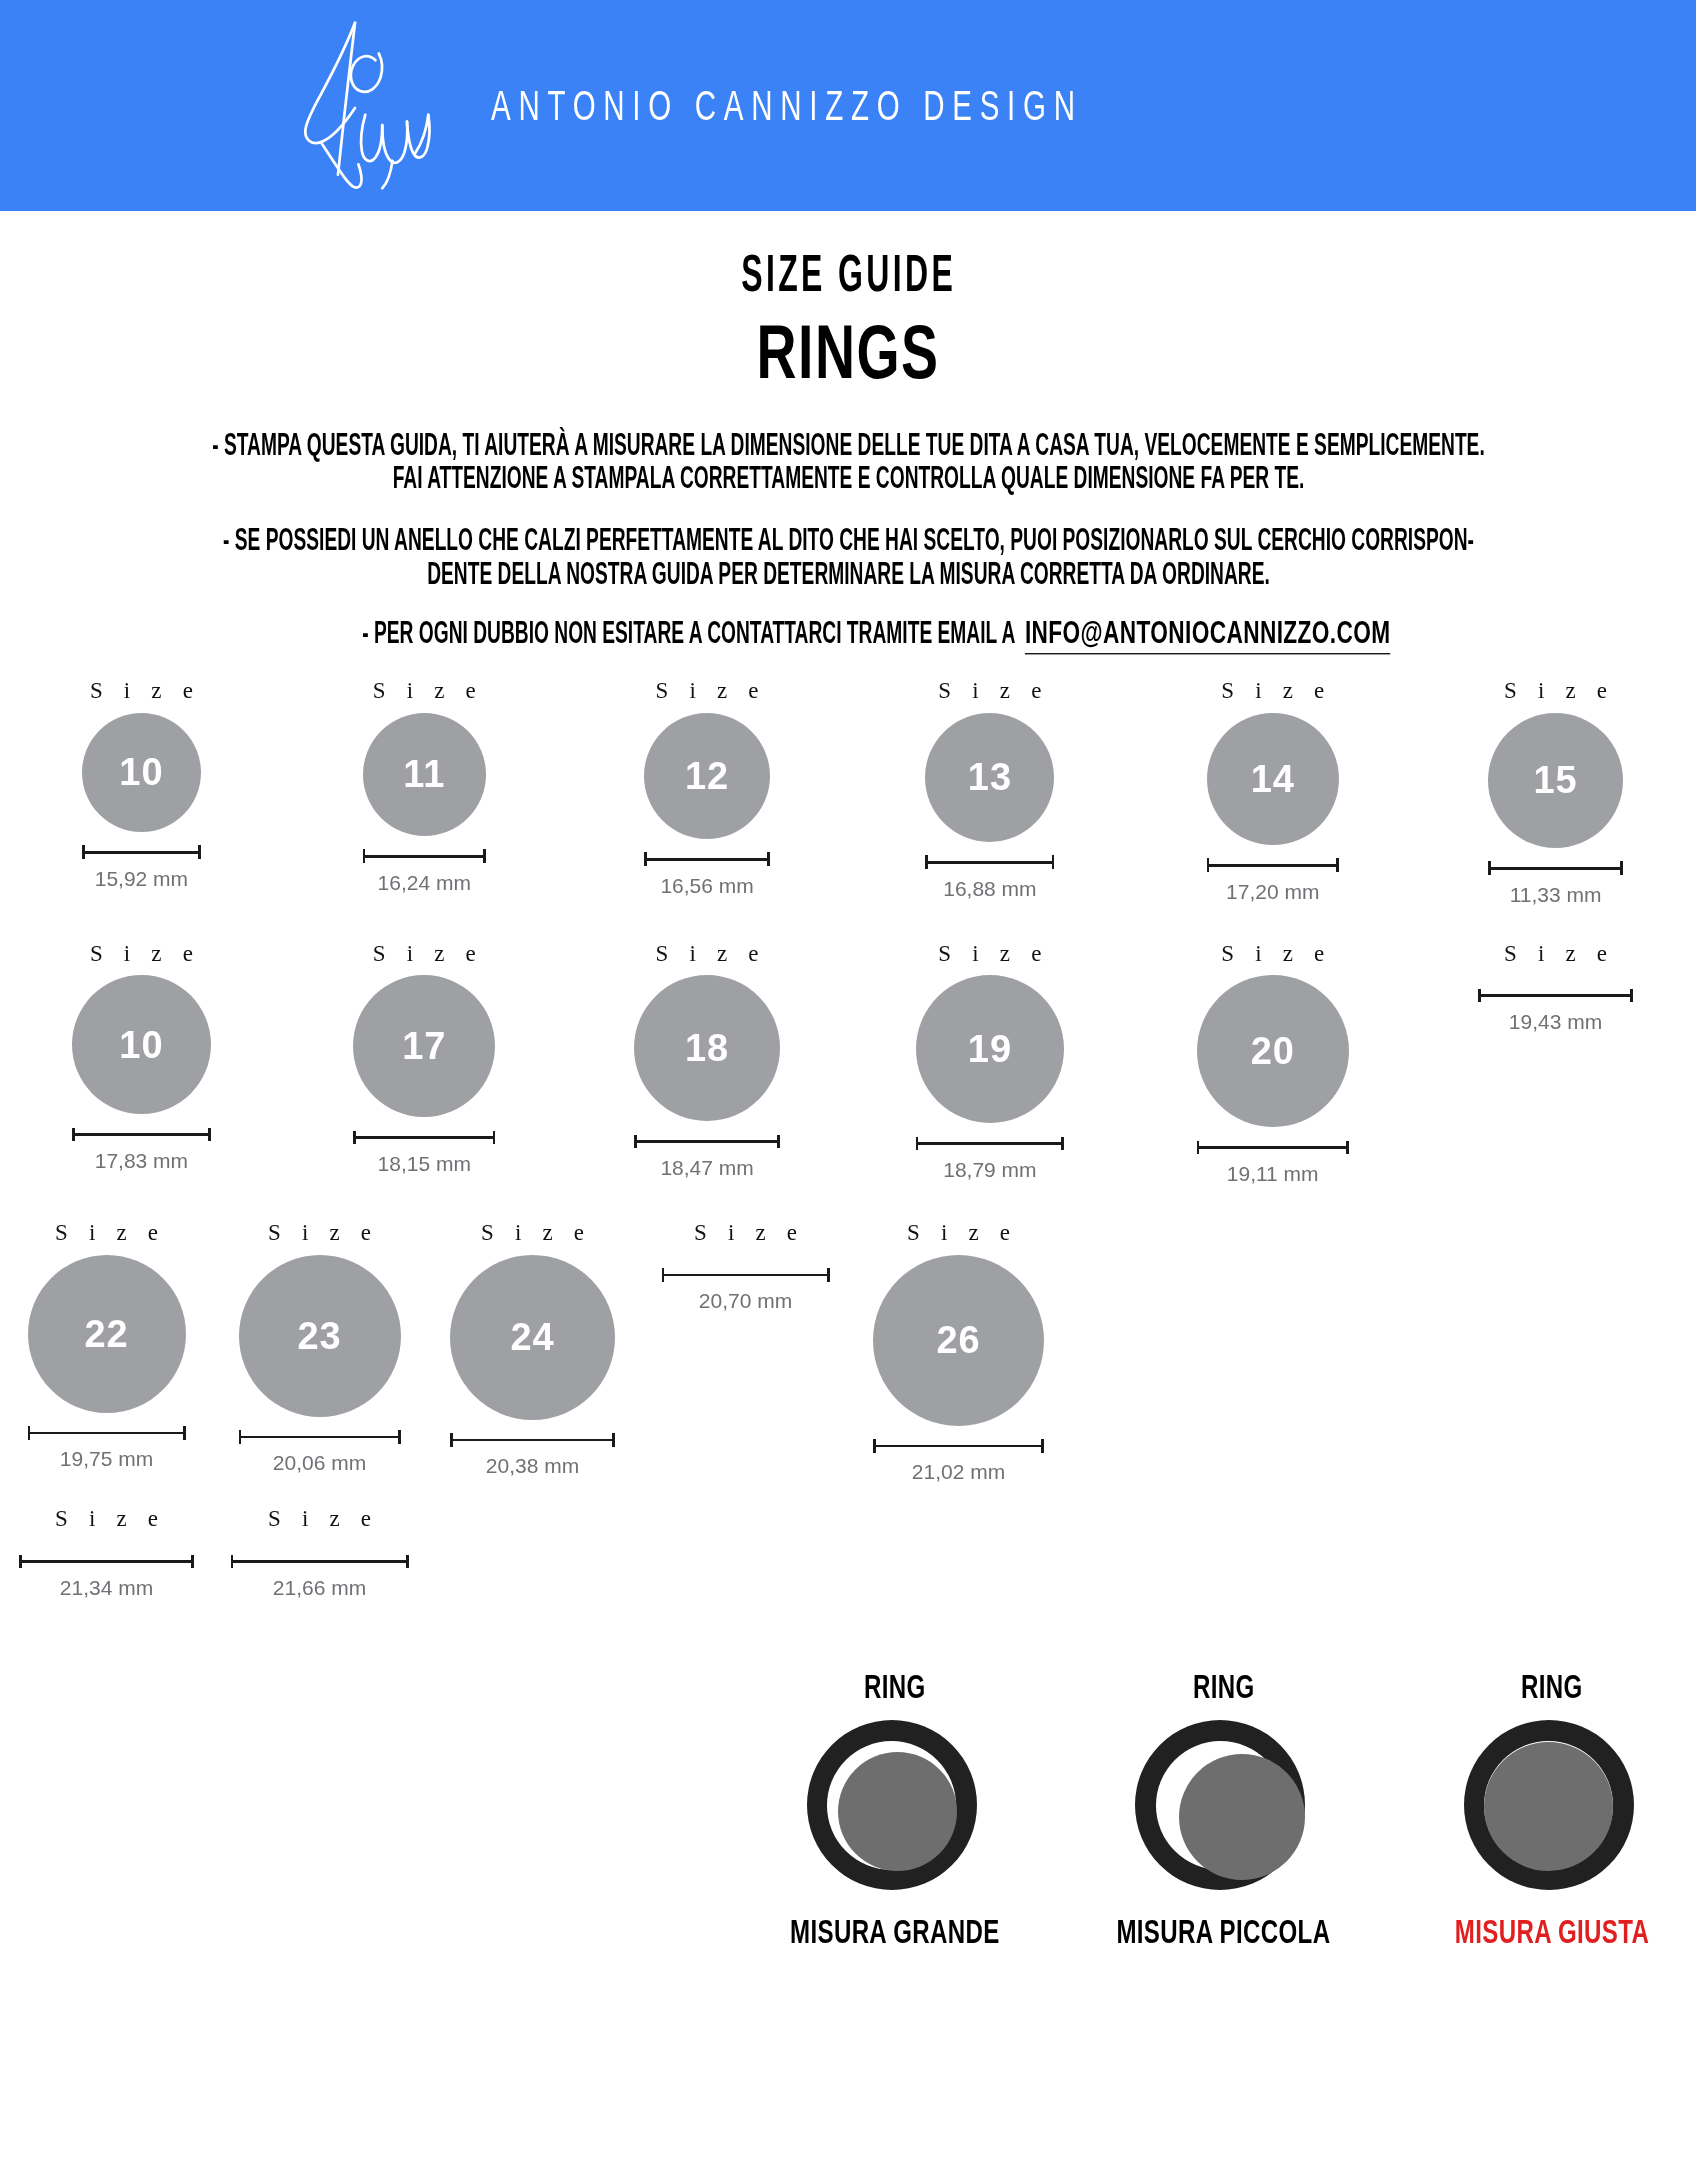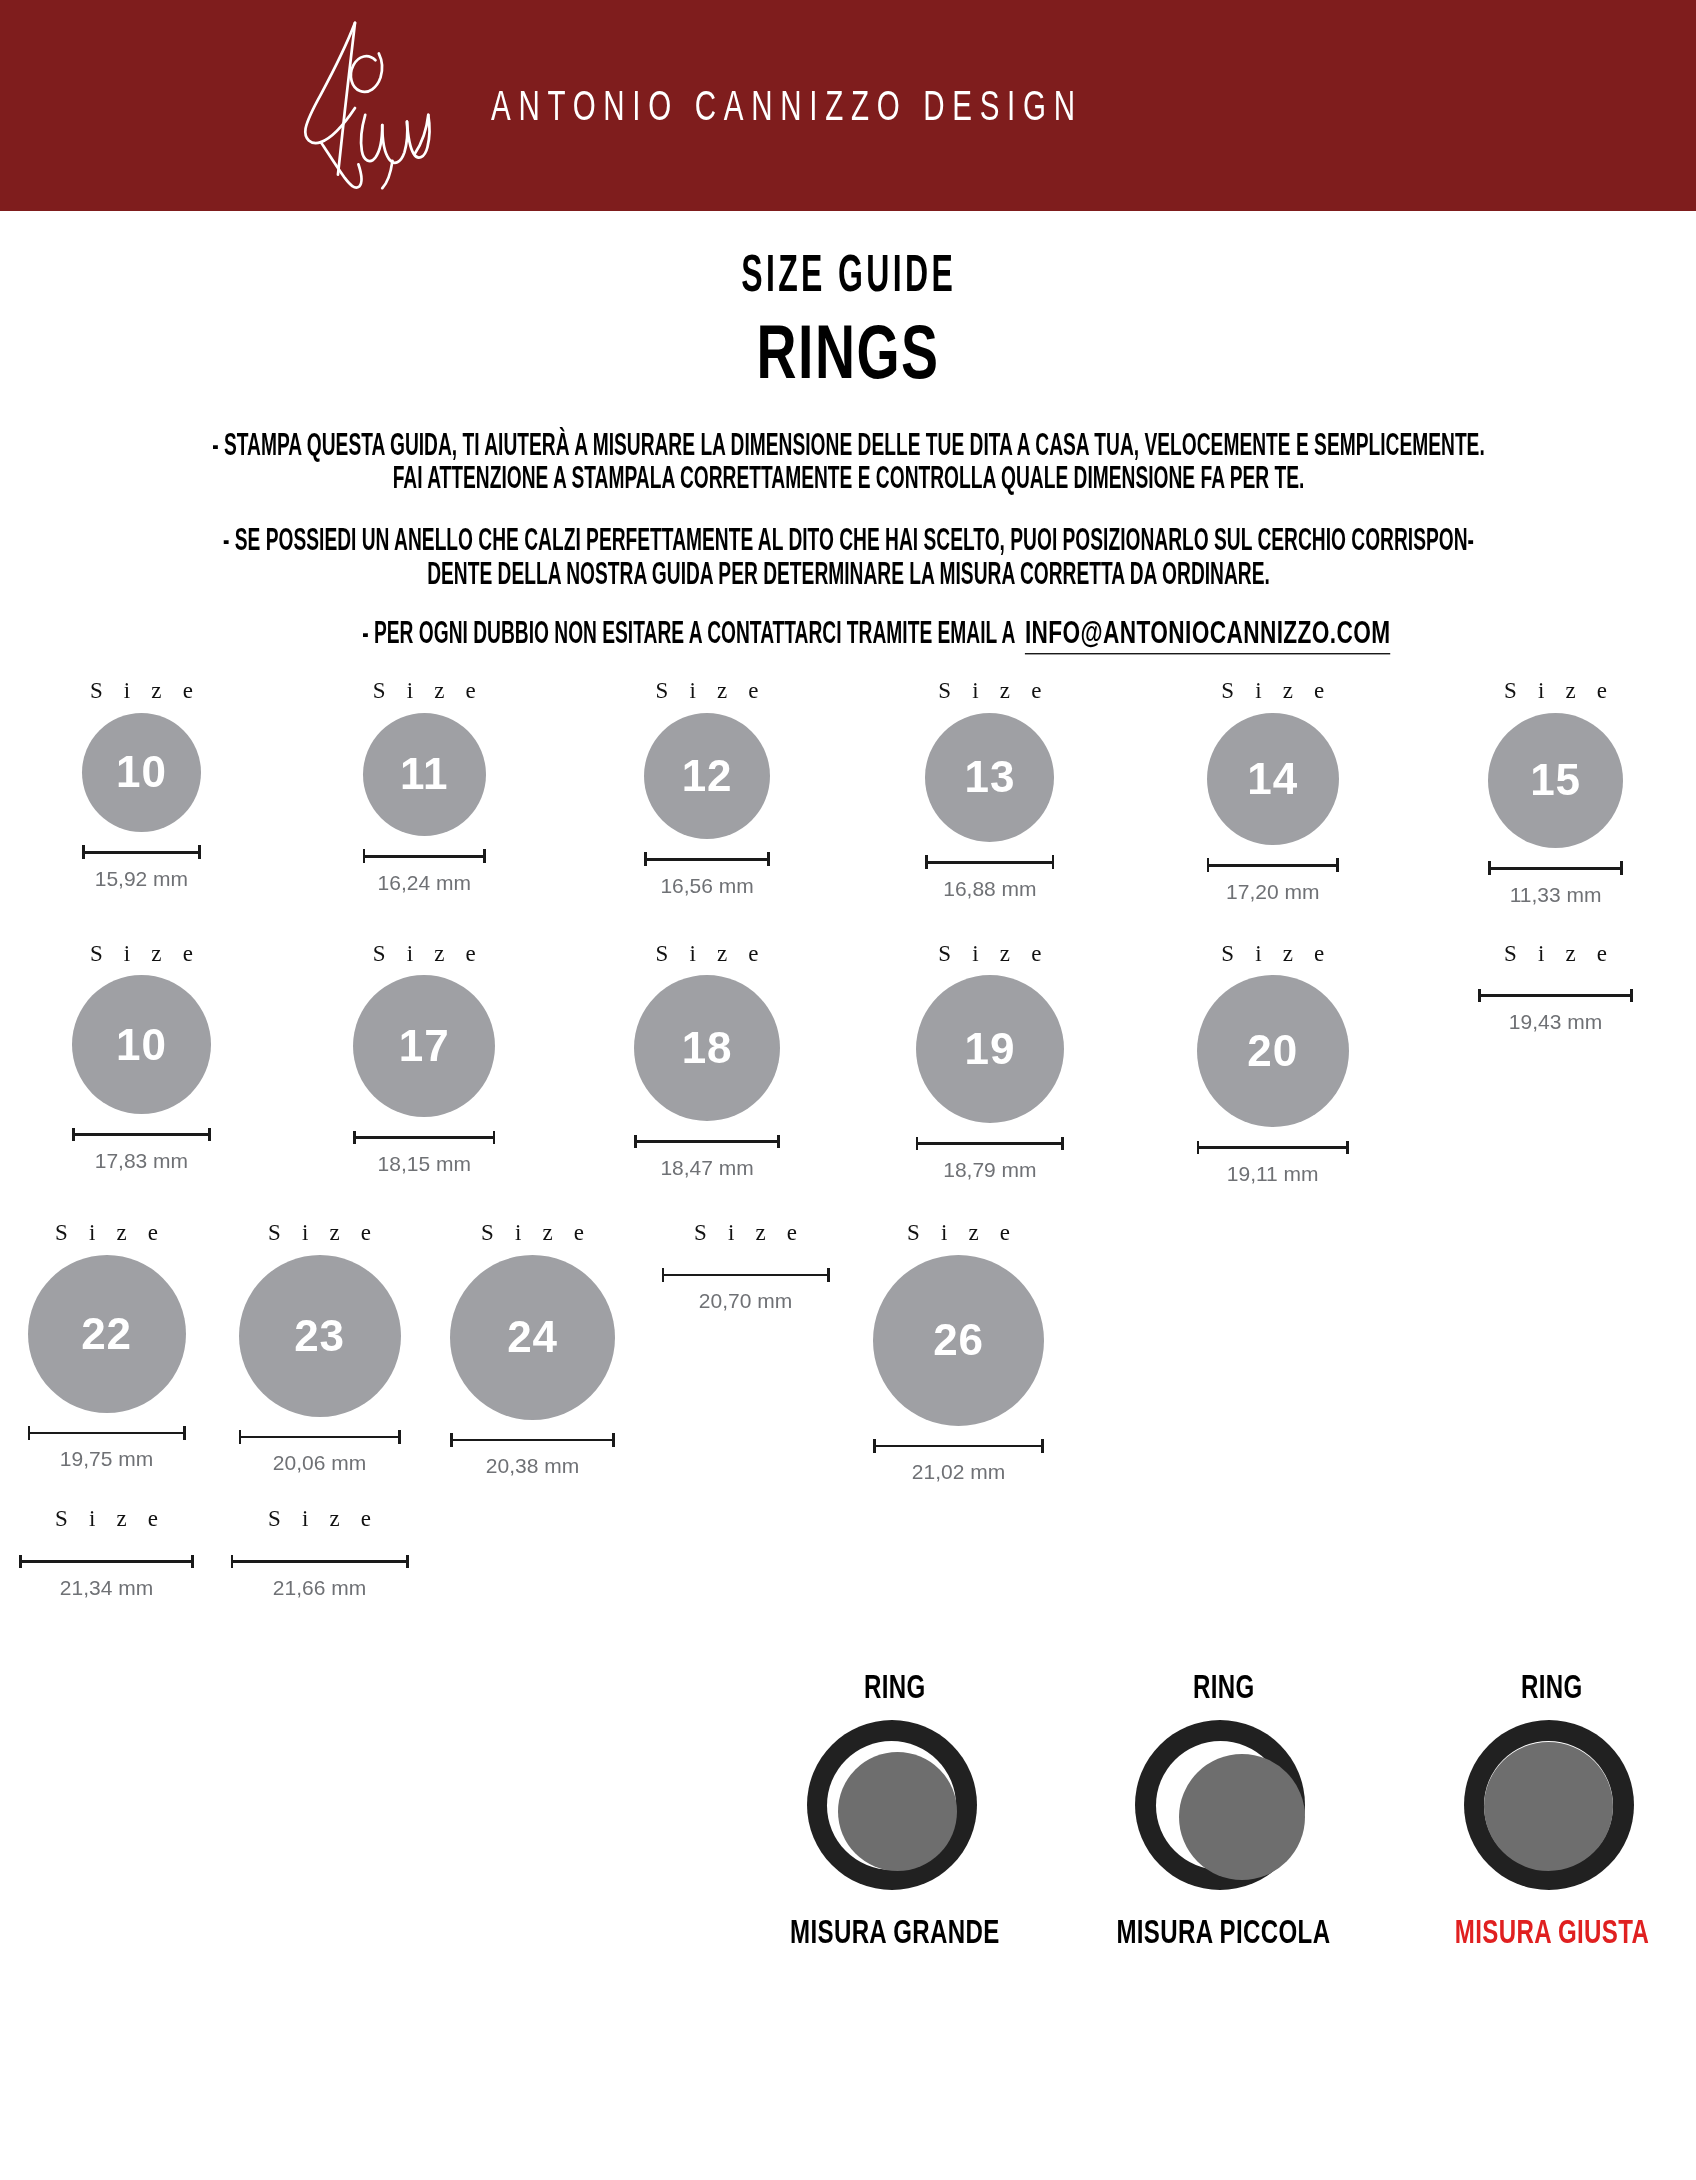--- a/index.html
+++ b/index.html
@@ -15,21 +15,21 @@
     width: 1697px;
     min-height: 2181px;
     position: relative;
     overflow: hidden;
   }
 
   
   .header-bar {
     width: 1697px;
     height: 211px;
-    background: #7f1d1d;
+    background: #3b82f6;
     position: relative;
   }
   .logo-wrap {
     position: absolute;
     left: 0; top: 0;
     width: 1697px; height: 211px;
     display: flex;
     align-items: center;
     justify-content: center;
   }
@@ -141,21 +141,21 @@
     border-radius: 50%;
     background: #9fa0a4;
     display: flex;
     align-items: center;
     justify-content: center;
     position: relative;
   }
   .circle-num {
     color: #ffffff;
     font-weight: 700;
-    font-size: 44px;
+    font-size: 38px;
     font-family: "Liberation Sans", sans-serif;
     letter-spacing: 0.9px;
     line-height: 1;
   }
   .measure {
     margin-top: 13.6px;
     display: flex;
     flex-direction: column;
     align-items: center;
   }

